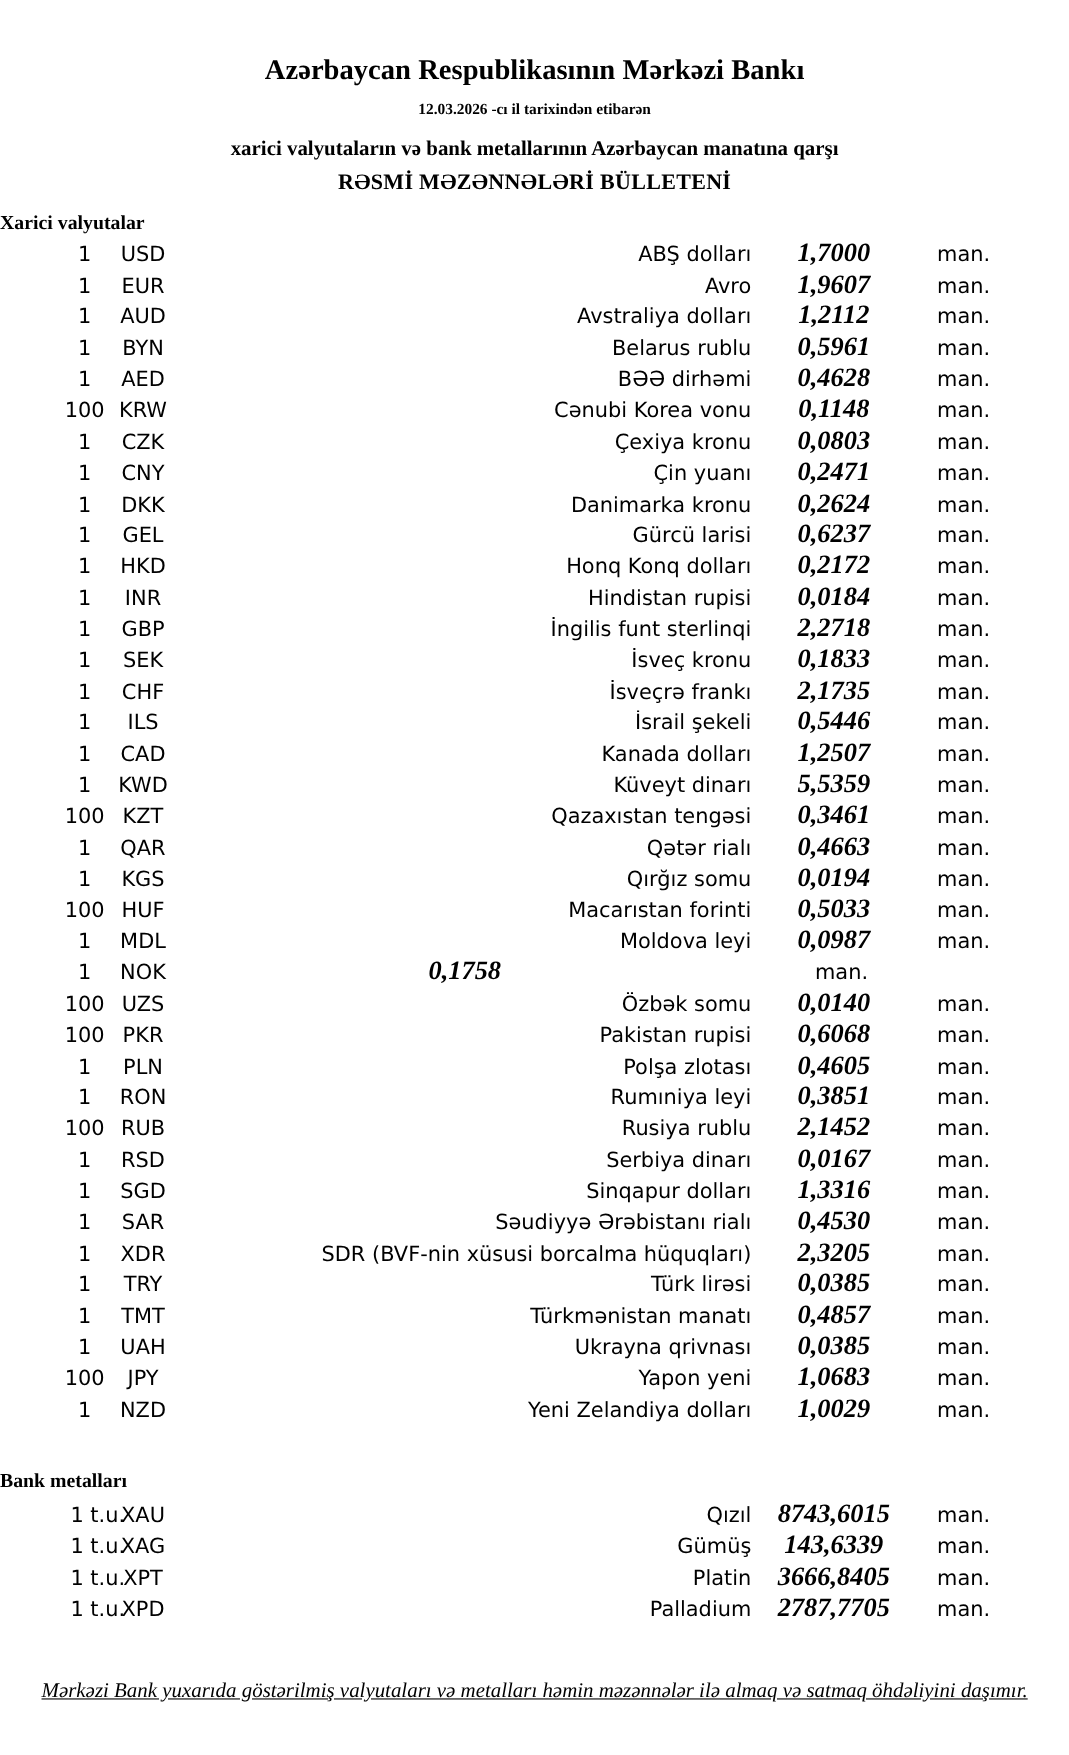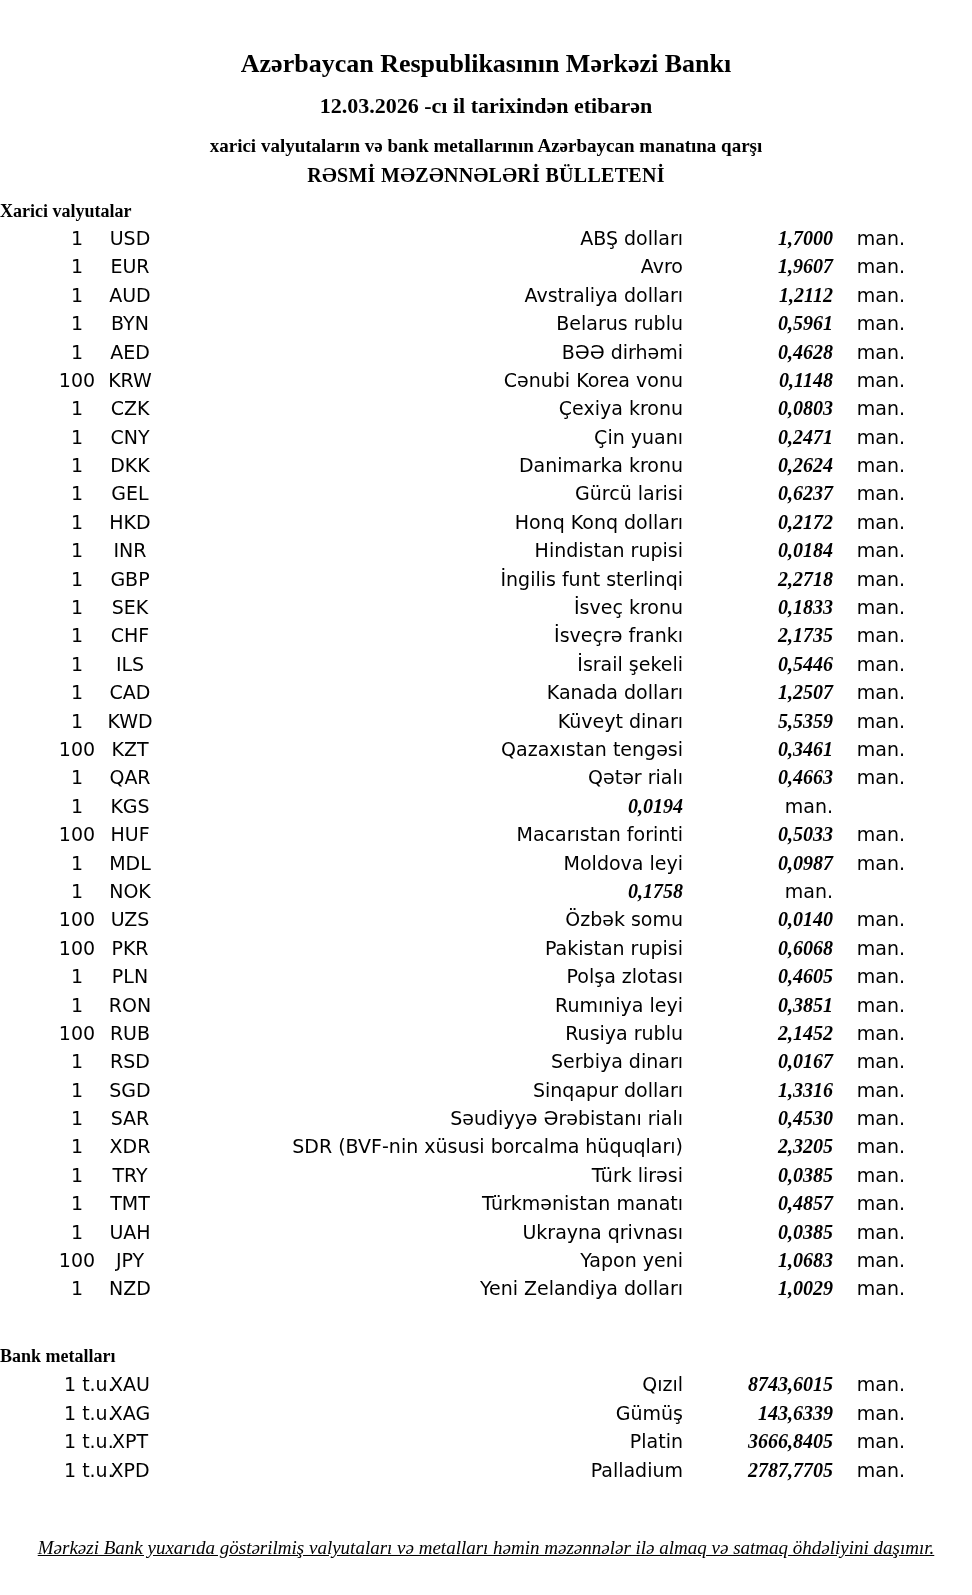--- a/index.html
+++ b/index.html
@@ -16,21 +16,21 @@
   }
   .page { width: 972px; }
 
   .header {
     text-align: center;
     padding-top: 48px;
     font-family: "Liberation Serif", serif;
     font-weight: bold;
   }
   .title { font-size: 26px; line-height: 1.2; }
-  .date-line { font-size: 22px; margin-top: 14px; line-height: 1.2; }
+  .date-line { font-size: 14px; margin-top: 14px; line-height: 1.2; }
   .subtitle { font-size: 19px; margin-top: 15px; line-height: 1.2; }
   .bulletin-title { font-size: 20px; margin-top: 6px; line-height: 1.2; letter-spacing: 0.3px; }
 
   .section-title {
     text-align: left;
     font-family: "Liberation Serif", serif;
     font-weight: bold;
     font-size: 18px;
     line-height: 1.2;
     margin-top: 14px;
@@ -61,29 +61,29 @@
     font-size: 19px;
     white-space: nowrap;
   }
   .cell-name {
     text-align: right;
     font-size: 19px;
     white-space: nowrap;
     overflow: hidden;
   }
   .cell-rate {
-    text-align: right;
+    text-align: center;
     font-family: "Liberation Serif", serif;
     font-weight: bold;
     font-style: italic;
-    font-size: 20px;
+    font-size: 24px;
     white-space: nowrap;
   }
   .cell-unit {
-    text-align: right;
+    text-align: center;
     padding-left: 14px;
     font-size: 19px;
     white-space: nowrap;
   }
 
   .footer {
     margin-top: 50px;
     text-align: center;
     font-family: "Liberation Serif", serif;
     font-style: italic;
@@ -243,20 +243,21 @@
       <div class="row">
         <div class="cell-qty">1</div>
         <div class="cell-code">QAR</div>
         <div class="cell-name">Qətər rialı</div>
         <div class="cell-rate">0,4663</div>
         <div class="cell-unit">man.</div>
       </div>
       <div class="row">
         <div class="cell-qty">1</div>
         <div class="cell-code">KGS</div>
+        <div class="cell-name">Qırğız somu</div>
         <div class="cell-rate">0,0194</div>
         <div class="cell-unit">man.</div>
       </div>
       <div class="row">
         <div class="cell-qty">100</div>
         <div class="cell-code">HUF</div>
         <div class="cell-name">Macarıstan forinti</div>
         <div class="cell-rate">0,5033</div>
         <div class="cell-unit">man.</div>
       </div>

